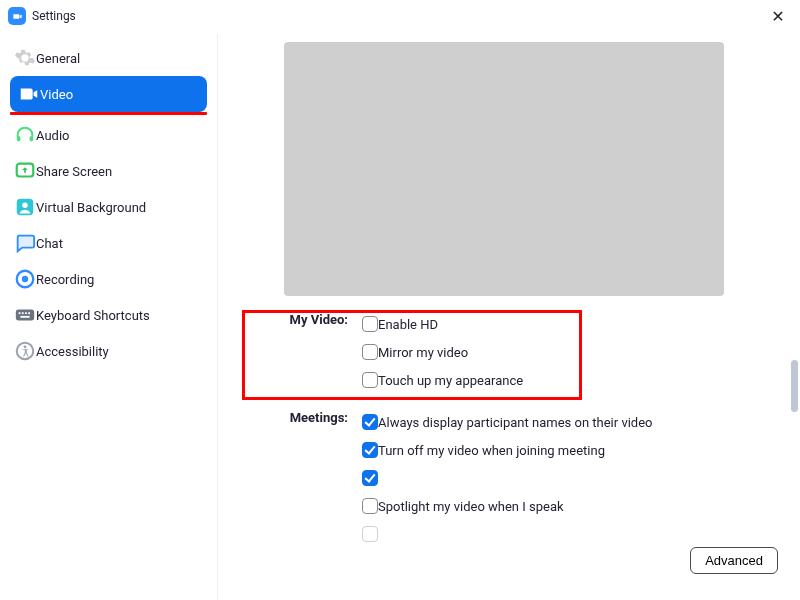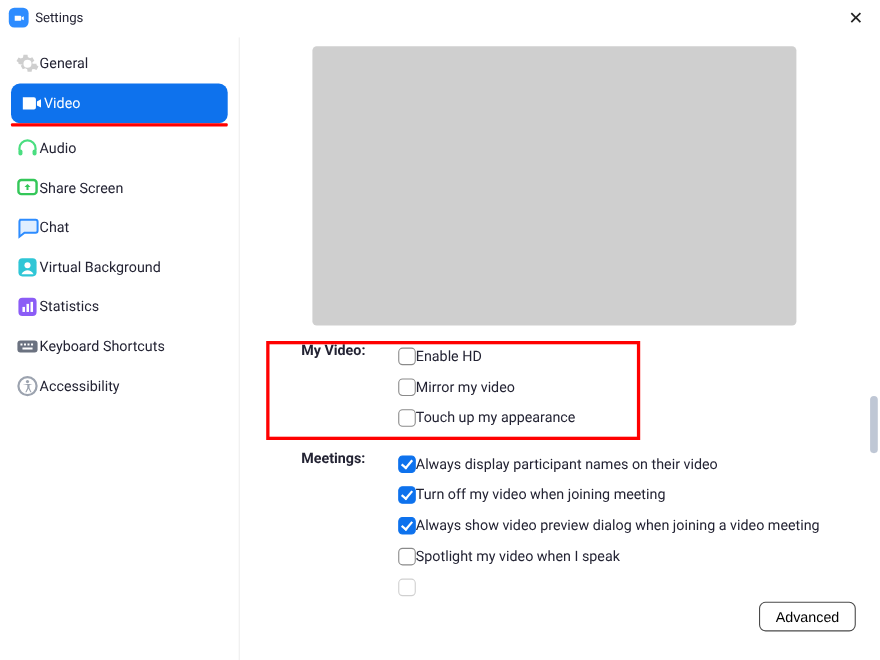--- a/index.html
+++ b/index.html
@@ -14,21 +14,21 @@
   .body { display:flex; height:calc(600px - 28px); }
   .sidebar { width:218px; padding-top:6px; border-right:1px solid #eee; }
   .nav-item { display:flex; align-items:center; height:36px; padding:0 14px; cursor:pointer; color:#232333; }
   .nav-item.active { background:#0E72ED; color:#fff; border-radius:8px; margin:0 10px; padding:0 8px; }
   .nav-icon { width:22px; height:22px; display:flex; align-items:center; justify-content:center; }
   .nav-icon svg { width:22px; height:22px; }
   .red-underline { height:3px; background:#ff0000; margin:0 10px 2px 10px; border-radius:1px; }
   .content { flex:1; position:relative; padding:8px 22px 10px 40px; overflow:auto; }
   .preview { width:440px; height:254px; background:#cfcfcf; border-radius:4px; margin-left:26px; }
   .section { display:flex; margin-top:14px; }
-  .section-label { width:90px; text-align:center; font-weight:700; color:#232333; padding-top:2px; }
+  .section-label { width:90px; text-align:right; font-weight:700; color:#232333; padding-top:2px; }
   .options { flex:1; padding-left:14px; }
   .opt { display:flex; align-items:center; height:28px; }
   .cb { width:16px; height:16px; border:1.5px solid #8a8a8a; border-radius:4px; display:inline-flex; align-items:center; justify-content:center; background:#fff; cursor:pointer; flex:0 0 auto; }
   .cb.checked { background:#0E72ED; border-color:#0E72ED; }
   .cb.checked::after { content:""; width:4px; height:8px; border:solid #fff; border-width:0 2px 2px 0; transform:rotate(40deg); margin-top:-2px; }
   .cb.disabled { border-color:#d0d0d0; cursor:default; }
   .opt-label { color:#232333; }
   .opt-label.disabled { color:#b3b3b3; }
   .red-box { position:absolute; border:3px solid #ff0000; pointer-events:none; }
   .advanced-row { position:absolute; right:22px; bottom:32px; }
@@ -91,51 +91,49 @@
               <rect x="3" y="4" width="18" height="14" rx="3" fill="none" stroke="#34c759" stroke-width="2.4"></rect>
               <path d="M12 8l3 3h-2v3h-2v-3H9l3-3z" fill="#34c759"></path>
             </svg>
       </span>
       <span>Share Screen</span>
     </div>
 
     <div class="nav-item">
       <span class="nav-icon">
         <svg viewBox="0 0 24 24">
-              <path fill="#2D8CFF" d="M4 4h16a2 2 0 0 1 2 2v9a2 2 0 0 1-2 2H9l-5 4V6a2 2 0 0 1 2-2z" opacity="0.15"></path>
-              <path fill="none" stroke="#2D8CFF" stroke-width="2" d="M4 4h16a2 2 0 0 1 2 2v9a2 2 0 0 1-2 2H9l-5 4V6a2 2 0 0 1 2-2z"></path>
-            </svg>
-      </span>
-      <span>Chat</span>
-    </div>
-
-    <div class="nav-item">
-      <span class="nav-icon">
-        <svg viewBox="0 0 24 24">
               <rect x="3" y="3" width="18" height="18" rx="4" fill="#2fc6d6"></rect>
               <circle cx="12" cy="10" r="3" fill="#fff"></circle>
               <path d="M6 19c1-3 4-4 6-4s5 1 6 4" fill="#fff"></path>
             </svg>
       </span>
       <span>Virtual Background</span>
     </div>
 
-
-
-    <div class="nav-item">
-      <span class="nav-icon">
-        <svg viewBox="0 0 24 24">
-              <rect x="3" y="3" width="18" height="18" rx="4" fill="#8b5cf6"></rect>
-              <rect x="7" y="12" width="2.5" height="5" fill="#fff"></rect>
-              <rect x="11" y="9" width="2.5" height="8" fill="#fff"></rect>
-              <rect x="15" y="7" width="2.5" height="10" fill="#fff"></rect>
-            </svg>
-      </span>
-      <span>Statistics</span>
-    </div>
+    <div class="nav-item">
+      <span class="nav-icon">
+        <svg viewBox="0 0 24 24">
+              <path fill="#2D8CFF" d="M4 4h16a2 2 0 0 1 2 2v9a2 2 0 0 1-2 2H9l-5 4V6a2 2 0 0 1 2-2z" opacity="0.15"></path>
+              <path fill="none" stroke="#2D8CFF" stroke-width="2" d="M4 4h16a2 2 0 0 1 2 2v9a2 2 0 0 1-2 2H9l-5 4V6a2 2 0 0 1 2-2z"></path>
+            </svg>
+      </span>
+      <span>Chat</span>
+    </div>
+
+    <div class="nav-item">
+      <span class="nav-icon">
+        <svg viewBox="0 0 24 24">
+              <circle cx="12" cy="12" r="9" fill="none" stroke="#2D8CFF" stroke-width="2.5"></circle>
+              <circle cx="12" cy="12" r="3.5" fill="#2D8CFF"></circle>
+            </svg>
+      </span>
+      <span>Recording</span>
+    </div>
+
+
 
     <div class="nav-item">
       <span class="nav-icon">
         <svg viewBox="0 0 24 24">
               <rect x="2" y="6" width="20" height="12" rx="3" fill="#6b7280"></rect>
               <rect x="5" y="9" width="2" height="2" fill="#fff"></rect>
               <rect x="8.5" y="9" width="2" height="2" fill="#fff"></rect>
               <rect x="12" y="9" width="2" height="2" fill="#fff"></rect>
               <rect x="15.5" y="9" width="2" height="2" fill="#fff"></rect>
               <rect x="7" y="13" width="10" height="2" fill="#fff"></rect>
@@ -186,21 +184,20 @@
         <div class="opt">
           <span class="cb checked"></span>
           <span class="opt-label">Always display participant names on their video</span>
         </div>
         <div class="opt">
           <span class="cb checked"></span>
           <span class="opt-label">Turn off my video when joining meeting</span>
         </div>
         <div class="opt">
           <span class="cb checked"></span>
-          <span class="opt-label">Always show video preview dialog when joining a video meeting</span>
         </div>
         <div class="opt">
           <span class="cb"></span>
           <span class="opt-label">Spotlight my video when I speak</span>
         </div>
         <div class="opt">
           <span class="cb disabled"></span>
         </div>
       </div>
     </div>

